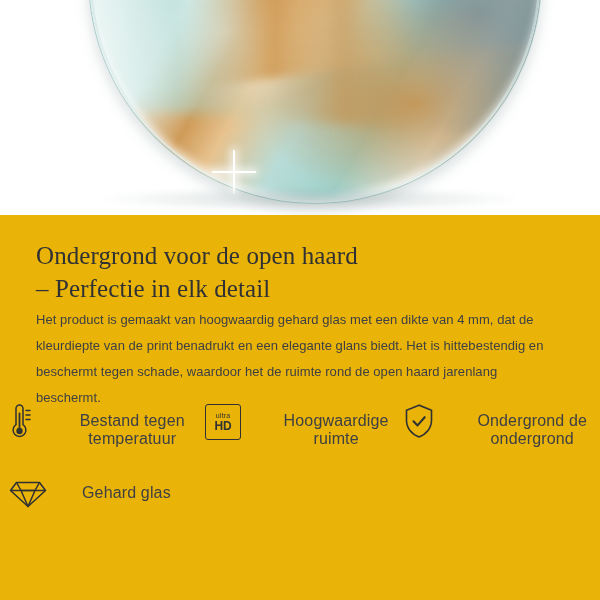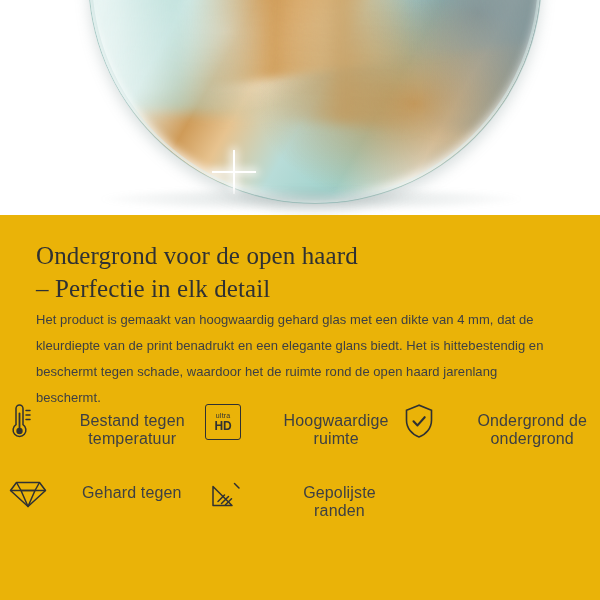--- a/index.html
+++ b/index.html
@@ -289,29 +289,19 @@
 
     <div class="feature">
       <div class="feature-icon">
         <svg width="40" height="34" viewBox="0 0 40 34" fill="none" stroke="#2f3133" stroke-width="1.5" stroke-linejoin="round">
           <path d="M8.5 5.5h23l6 8L20 29.5 2.5 13.5l6-8z"></path>
           <path d="M2.5 13.5h35"></path>
           <path d="M8.5 5.5 13 13.5 20 29.5 27 13.5 31.5 5.5"></path>
           <path d="M13 13.5h14"></path>
         </svg>
       </div>
-      <div class="feature-label">Gehard tegen</div>
-    </div>
-
-    <div class="feature">
-      <div class="feature-icon">
-        <svg width="36" height="34" viewBox="0 0 36 34" fill="none" stroke="#2f3133" stroke-width="1.5" stroke-linecap="round">
-          <path d="M5 28.5V9.5L24 28.5H5z" stroke-linejoin="round"></path>
-          <path d="M10 24.5l6.5-6.5M13.5 26.5l7-7M17.5 27.8l6-6"></path>
-          <path d="M26.5 6.5 31 11"></path>
-        </svg>
-      </div>
-      <div class="feature-label">Gepolijste randen</div>
-    </div>
+      <div class="feature-label">Gehard glas</div>
+    </div>
+
 
 
   </div>
 </div>
 
 </body></html>

